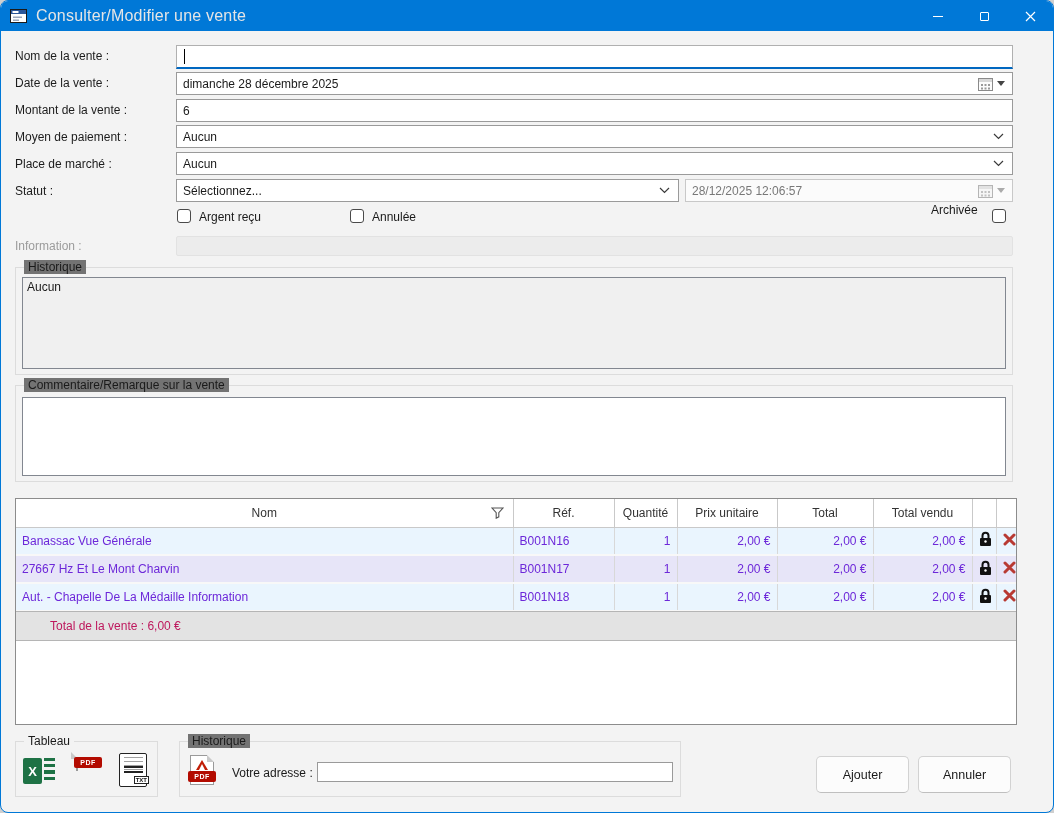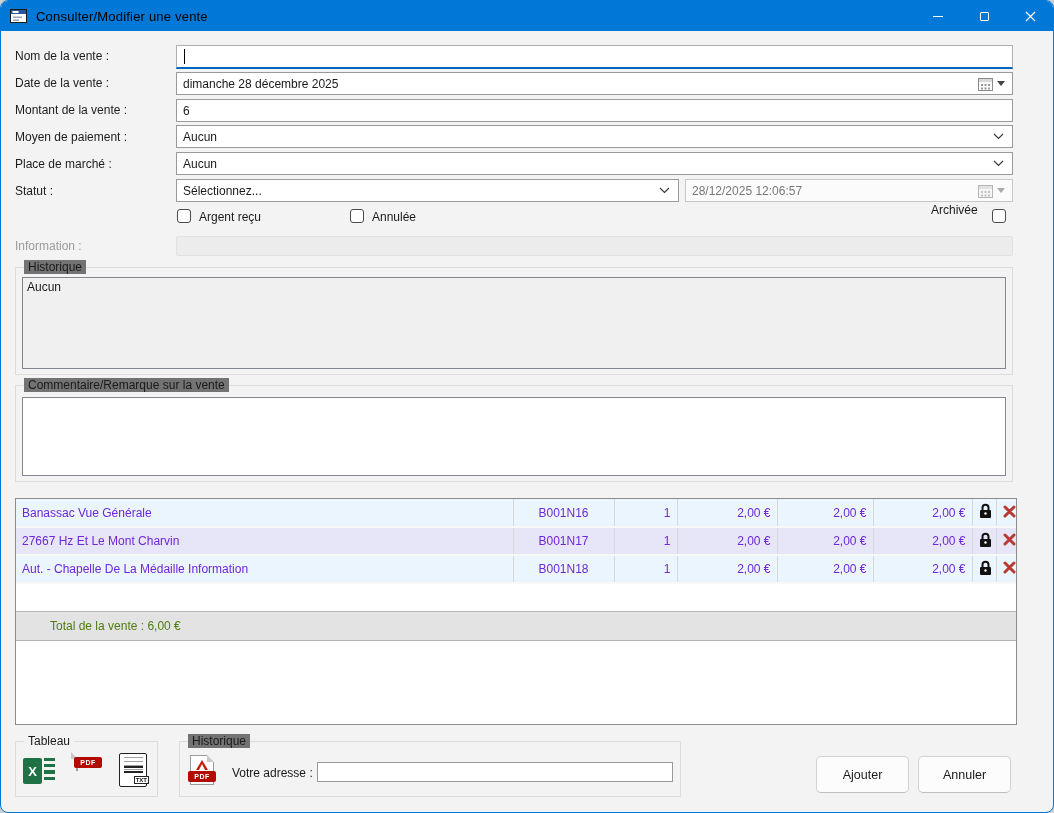--- a/index.html
+++ b/index.html
@@ -10,21 +10,21 @@
     border: 1px solid #0078D7;
     border-radius: 8px;
     overflow: hidden;
   }
   
   .titlebar {
     position: absolute; left: 0; top: 0; width: 100%; height: 30px;
     background: #0078D7; display: flex; align-items: center;
   }
   .titlebar .app-icon { margin-left: 9px; display: flex; }
-  .titlebar .title { color: #000000; font-size: 13px; margin-left: 9px; letter-spacing: .2px; }
+  .titlebar .title { color: #e5e5e5; font-size: 16px; margin-left: 9px; letter-spacing: .2px; }
   .win-controls { position: absolute; right: 0; top: 0; height: 30px; display: flex; }
   .win-btn { width: 46px; height: 30px; display: flex; align-items: center; justify-content: center; cursor: default; }
   .glyph-min { width: 10px; height: 1px; background: #fff; }
   .glyph-max { width: 9px; height: 9px; border: 1px solid #fff; border-radius: 1px; }
   
   .lbl { position: absolute; left: 14px; font-size: 12px; color: #1c1c1c; white-space: nowrap; }
   .lbl.disabled { color: #9B9B9B; }
   .field {
     position: absolute; left: 175px; width: 837px; height: 23px;
     background: #fff; border: 1px solid #9a9a9a;
@@ -61,30 +61,30 @@
     position: relative; text-align: center; white-space: nowrap; overflow: hidden;
   }
   table.grid td {
     height: 28px; border-right: 1px solid #D8D8D8; border-bottom: 2px solid #F8F8F8;
     color: #6d28d9; white-space: nowrap; overflow: hidden; padding: 0 6px;
   }
   table.grid th:last-child, table.grid td:last-child { border-right: none; }
   tr.row-blue td { background: #EAF5FE; }
   tr.row-lav td { background: #E7E5F8; }
   td.c-name { text-align: left; }
-  td.c-ref { text-align: center; padding-right: 16px; }
+  td.c-ref { text-align: left; padding-right: 16px; }
   td.c-qty { text-align: right; padding-right: 20px; }
   td.c-num { text-align: right; padding-right: 20px; }
   td.c-tv { text-align: right; padding-right: 6px; }
   td.c-ic { text-align: center; padding: 0; }
   .filter-ic { position: absolute; right: 9px; top: 8px; }
   .total-row {
     position: absolute; left: 0; top: 112px; width: 1000px; height: 30px;
     background: #E3E3E3; border-top: 1px solid #B5B5B5; border-bottom: 1px solid #B5B5B5;
-    display: flex; align-items: center; padding-left: 34px; font-size: 12px; color: #4d7c0f;
+    display: flex; align-items: center; padding-left: 34px; font-size: 12px; color: #be185d;
   }
   
   .iconbar { position: absolute; display: flex; align-items: flex-start; gap: 16px; }
   .file-icon { position: relative; cursor: pointer; }
   .xl-box { position: absolute; left: 0; top: 5px; width: 19px; height: 26px; background: #1E7245; border-radius: 2px; color: #fff; font-weight: bold; font-size: 13px; display: flex; align-items: center; justify-content: center; }
   .xl-lines { position: absolute; left: 21px; top: 5px; display: flex; flex-direction: column; gap: 3px; }
   .xl-lines i { display: block; width: 11px; height: 3.2px; background: #1E7245; }
   .pdf-page { position: relative; width: 24px; height: 30px; background: #fff; border: 1px solid #9a9a9a; margin: 2px 0 0 3px; }
   .pdf-fold { position: absolute; right: -1px; top: -1px; width: 0; height: 0; border-top: 7px solid #F3F3F3; border-left: 7px solid #C9C9C9; }
   .pdf-mark { position: absolute; left: 5px; top: 4px; width: 0; height: 0; border-left: 6px solid transparent; border-right: 6px solid transparent; border-bottom: 10px solid #C11E07; }
@@ -252,20 +252,37 @@
         <col style="width:497px">
           <col style="width:101px">
           <col style="width:63px">
         <col style="width:100px">
           <col style="width:96px">
           <col style="width:99px">
         <col style="width:24px">
           <col style="width:20px">
       </colgroup>
       <tbody>
+          <tr>
+        <th>
+          <span>Nom</span>
+          <span class="filter-ic">
+            <svg width="13" height="12" viewBox="0 0 13 12">
+              <path d="M1 1 h11 l-4.2 4.6 v4.2 l-2.6 1.4 v-5.6 z" fill="none" stroke="#555" stroke-width="1.1"></path>
+            </svg>
+          </span>
+        </th>
+        <th>Réf.</th>
+        <th>Quantité</th>
+        <th>Prix unitaire</th>
+        <th>Total</th>
+        <th>Total vendu</th>
+        <th></th>
+        <th></th>
+      </tr>
 
       <tr class="row-blue">
         <td class="c-name">Banassac Vue Générale</td>
         <td class="c-ref">B001N16</td>
         <td class="c-qty">1</td>
         <td class="c-num">2,00 €</td>
         <td class="c-num">2,00 €</td>
         <td class="c-tv">2,00 €</td>
         <td class="c-ic">
           <svg width="13" height="16" viewBox="0 0 13 16">

